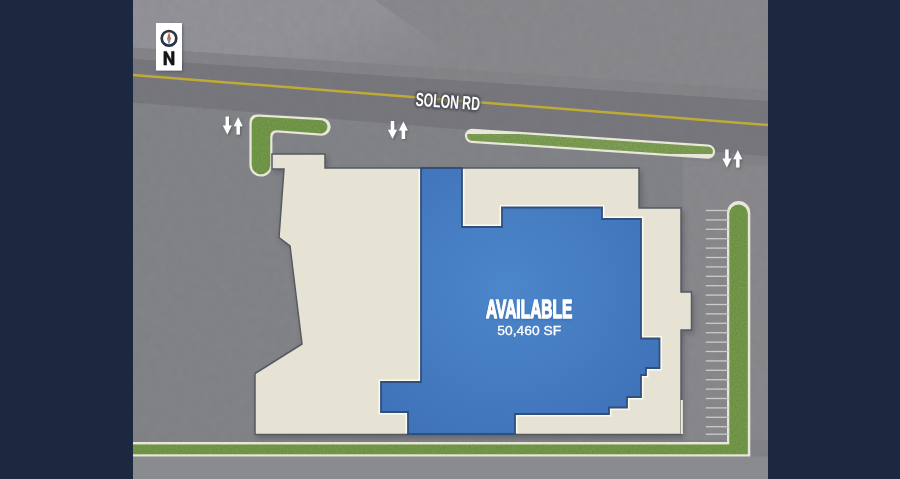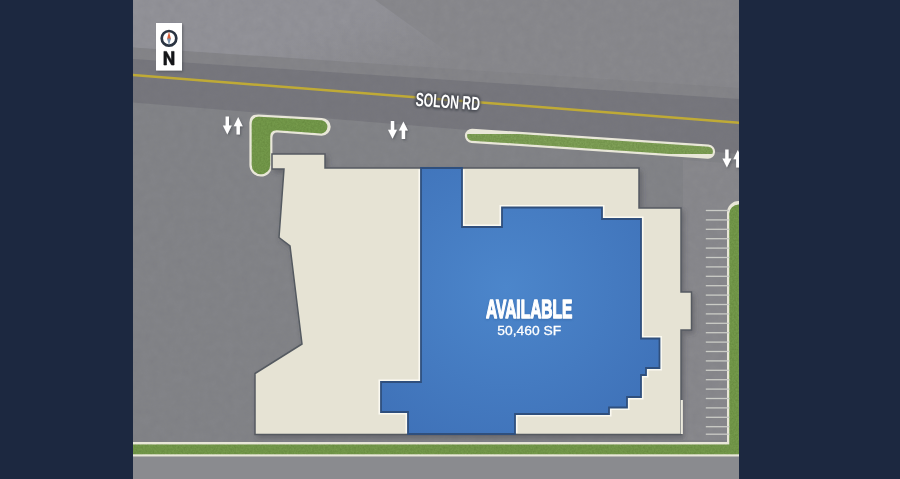--- a/index.html
+++ b/index.html
@@ -1,16 +1,16 @@
 <!DOCTYPE html>
 <html><head>
 <meta charset="utf-8">
 <style>
   html,body{margin:0;padding:0;background:#1c2840;}
-  .wrap{width:739px;height:479px;position:relative;overflow:hidden;background:#1c2840;}
+  .wrap{width:900px;height:479px;position:relative;overflow:hidden;background:#1c2840;}
   svg{display:block;}
   text{font-family:"Liberation Sans", sans-serif;-webkit-font-smoothing:antialiased;}
 </style>
 </head>
 <body>
 <div class="wrap">
 <svg width="900" height="479" viewBox="0 0 900 479" xmlns="http://www.w3.org/2000/svg">
 <defs>
   <linearGradient id="liteGrad" x1="0" y1="0" x2="1" y2="0.62">
     <stop offset="0.55" stop-color="#94949a"></stop>

